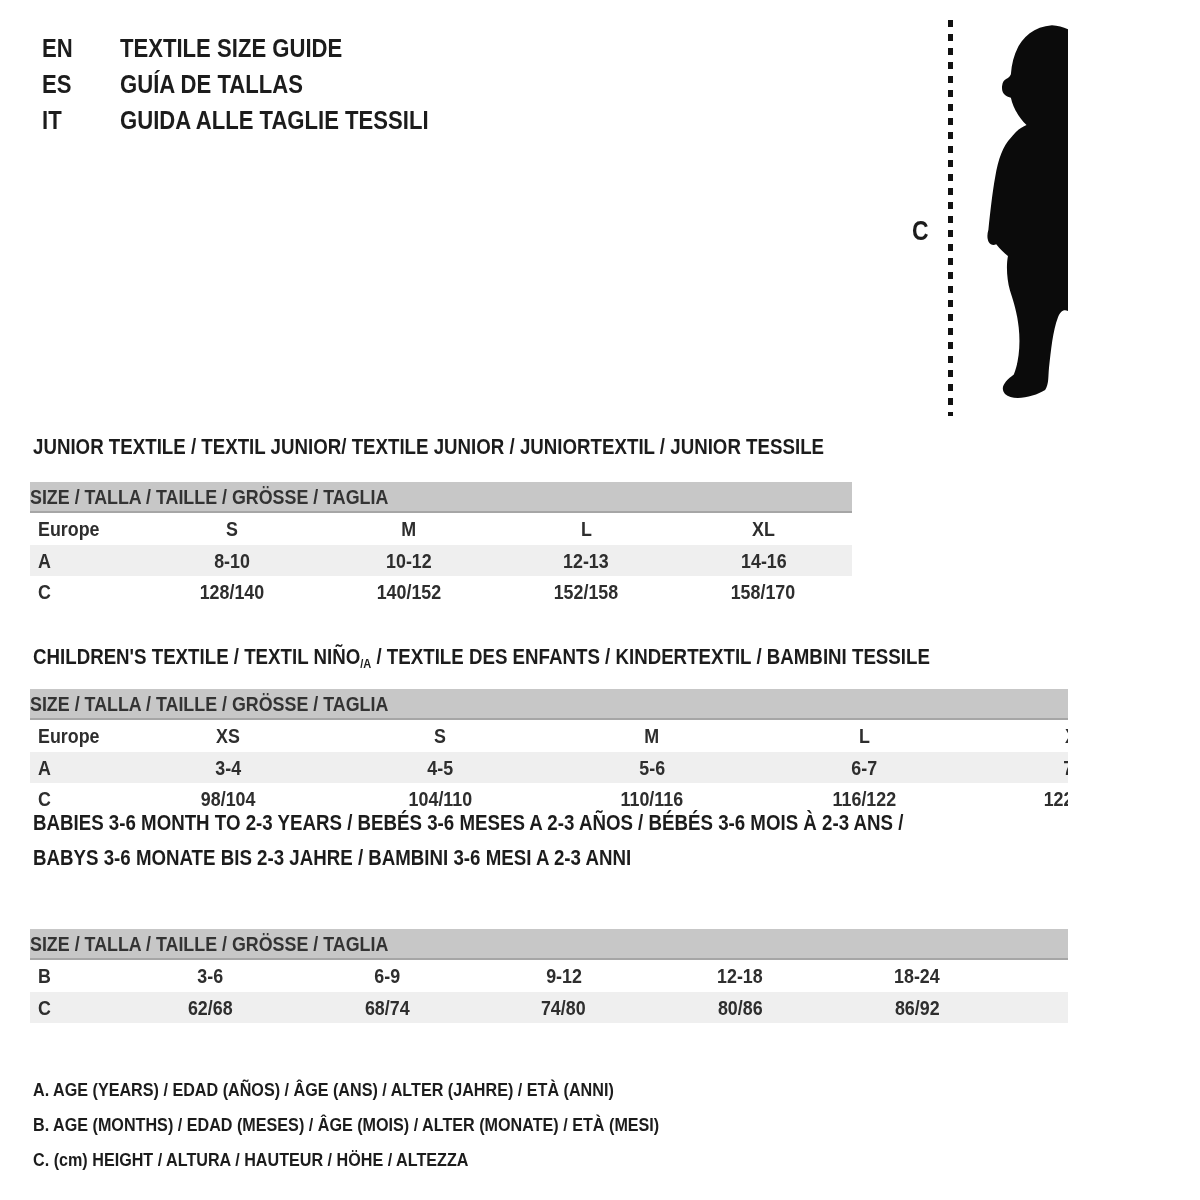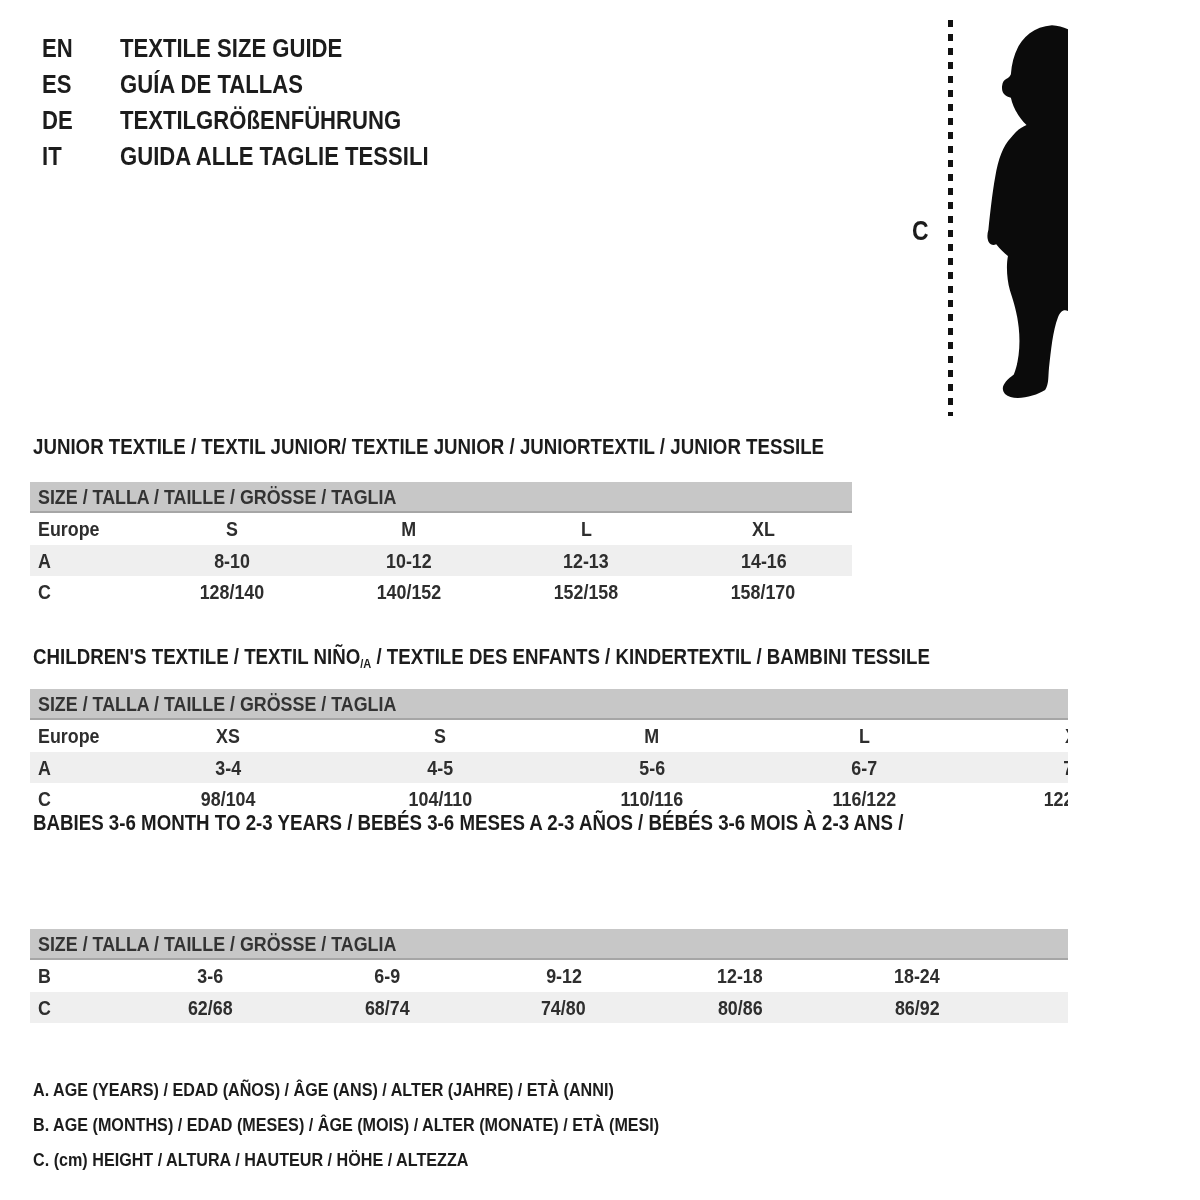--- a/index.html
+++ b/index.html
@@ -35,21 +35,21 @@
   .title-children{left:33px;top:644px;}
   .title-babies{left:33px;top:805px;line-height:35px;}
   .sub-small{font-size:13px;vertical-align:-4px;}
 
   
   .size-table{position:absolute;left:30px;}
   .t-junior{top:482px;width:822px;}
   .t-children{top:689px;width:1152px;}
   .t-babies{top:929px;width:1152px;}
   .band{height:31px;background:var(--band-bg);border-bottom:2px solid var(--band-border);
-    display:flex;align-items:center;padding-left:8px;font-size:21px;color:#333;}
+    display:flex;align-items:center;padding-left:0;font-size:21px;color:#333;}
   .trow{display:flex;align-items:center;height:32px;font-size:21px;color:var(--cell-text);}
   .trow.alt{background:var(--row-alt-bg);height:31px;}
   .tlabel{padding-left:8px;}
   .t-junior .tlabel{width:113px;}
   .t-children .tlabel,.t-babies .tlabel{width:92px;}
   .tcell{flex:1;text-align:center;}
 
   
   .legend{position:absolute;left:33px;top:1072px;font-size:19px;line-height:35px;}
 </style>
@@ -59,24 +59,20 @@
 <div class="page">
 
   <div class="lang-list">
     <div class="lang-row">
       <span class="lang-code"><span class="cond">EN</span></span>
       <span class="cond">TEXTILE SIZE GUIDE</span>
     </div>
     <div class="lang-row">
       <span class="lang-code"><span class="cond">ES</span></span>
       <span class="cond">GUÍA DE TALLAS</span>
-    </div>
-    <div class="lang-row">
-      <span class="lang-code"><span class="cond">DE</span></span>
-      <span class="cond">TEXTILGRÖßENFÜHRUNG</span>
     </div>
     <div class="lang-row">
       <span class="lang-code"><span class="cond">IT</span></span>
       <span class="cond">GUIDA ALLE TAGLIE TESSILI</span>
     </div>
   </div>
 
   <div class="measure-line"></div>
   <div class="measure-label"><span class="cond">C</span></div>
   <div class="silhouette">
@@ -176,20 +172,21 @@
       <span class="tcell"><span class="cond-c">98/104</span></span>
       <span class="tcell"><span class="cond-c">104/110</span></span>
       <span class="tcell"><span class="cond-c">110/116</span></span>
       <span class="tcell"><span class="cond-c">116/122</span></span>
       <span class="tcell"><span class="cond-c">122/128</span></span>
     </div>
   </div>
 
   <div class="section-title title-babies">
     <div><span class="cond">BABIES 3-6 MONTH TO 2-3 YEARS / BEBÉS 3-6 MESES A 2-3 AÑOS / BÉBÉS 3-6 MOIS À 2-3 ANS /</span></div>
+    <div><span class="cond">BABYS 3-6 MONATE BIS 2-3 JAHRE / BAMBINI 3-6 MESI A 2-3 ANNI</span></div>
   </div>
   <div class="size-table t-babies">
     <div class="band">
       <span class="cond">SIZE / TALLA / TAILLE / GRÖSSE / TAGLIA</span>
     </div>
     <div class="trow">
       <span class="tlabel"><span class="cond">B</span></span>
       <span class="tcell"><span class="cond-c">3-6</span></span>
       <span class="tcell"><span class="cond-c">6-9</span></span>
       <span class="tcell"><span class="cond-c">9-12</span></span>

